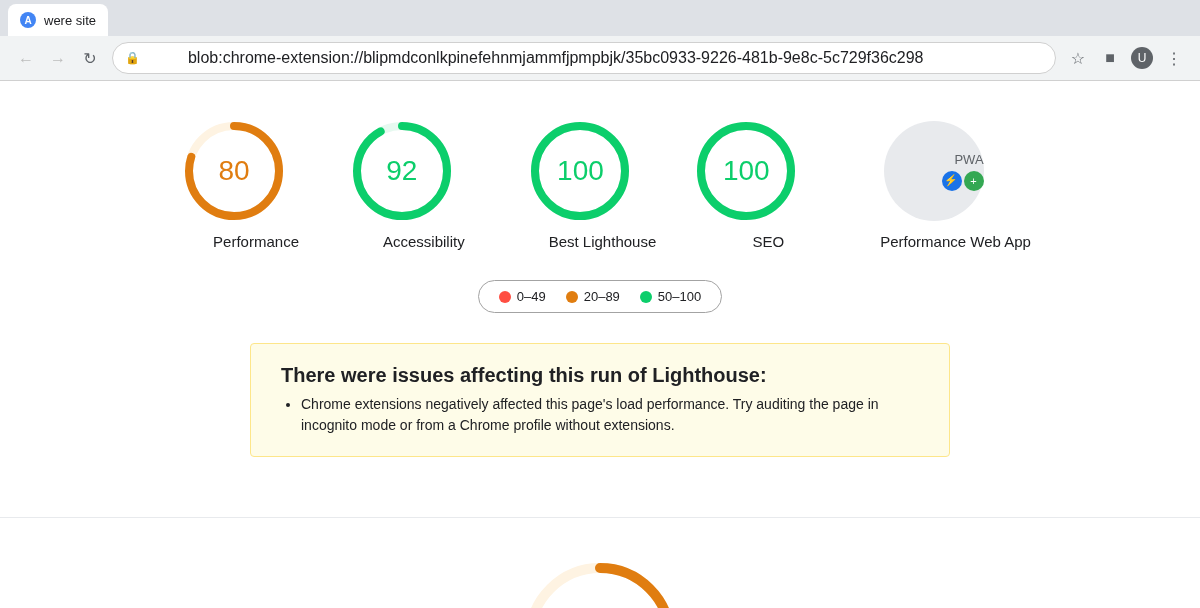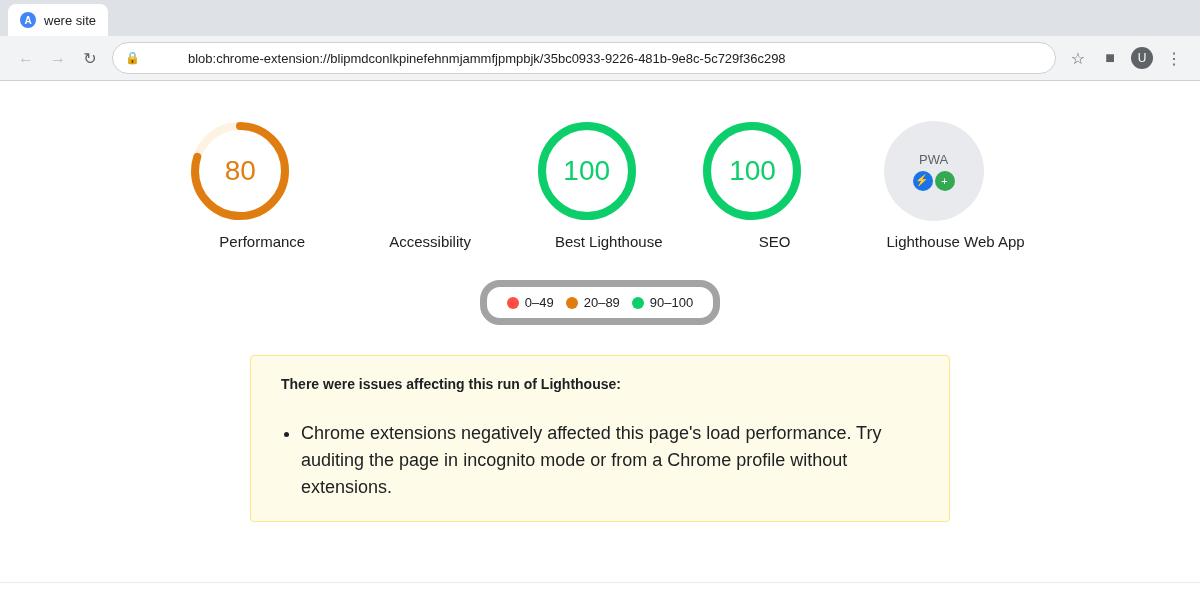--- a/index.html
+++ b/index.html
@@ -42,21 +42,21 @@
       background: #fff;
       border-radius: 20px;
       padding: 6px 12px;
       gap: 8px;
       border: 1px solid #d0d0d0;
       height: 32px;
     }
     .address-lock { color: #5f6368; font-size: 12px; }
     .address-text {
       flex: 1;
-      font-size: 13px;
+      font-size: 16px;
       color: #202124;
       overflow: hidden;
       white-space: nowrap;
       text-overflow: ellipsis;
       padding-left: 40px;
     }
     .toolbar-actions {
       display: flex;
       gap: 4px;
       align-items: center;
@@ -148,21 +148,21 @@
     }
 
     
     .pwa-circle {
       width: 100px;
       height: 100px;
       border-radius: 50%;
       background: #e8eaed;
       display: flex;
       flex-direction: column;
-      align-items: center;
+      align-items: flex-end;
       justify-content: center;
       gap: 4px;
     }
     .pwa-text {
       font-size: 13px;
       color: #5f6368;
       font-weight: 500;
     }
     .pwa-icons {
       display: flex;
@@ -193,22 +193,22 @@
 
     
     .legend {
       display: flex;
       justify-content: center;
       margin-bottom: 30px;
     }
     .legend-inner {
       display: flex;
       align-items: flex-start;
-      gap: 12px;
-      border: 7px solid #a3a3a3;
+      gap: 20px;
+      border: 1px solid #a3a3a3;
       border-radius: 20px;
       padding: 8px 20px;
       font-size: 13px;
     }
     .legend-item {
       display: flex;
       align-items: center;
       gap: 6px;
     }
     .legend-dot {
@@ -221,26 +221,26 @@
     .warning-box {
       background: #fefce8;
       border: 1px solid #fde68a;
       border-radius: 4px;
       padding: 20px 30px;
       margin: 0 auto 40px;
       max-width: 700px;
     }
     .warning-title {
       font-weight: 600;
-      margin-bottom: 28px;
-      font-size: 14px;
+      margin-bottom: 7px;
+      font-size: 20px;
     }
     .warning-list {
       padding-left: 20px;
-      font-size: 18px;
+      font-size: 14px;
       line-height: 1.5;
       color: #202124;
     }
 
     
     .separator {
       border: none;
       border-top: 1px solid #e8eaed;
       margin: 0;
     }
@@ -315,20 +315,27 @@
         <svg width="100" height="100" viewBox="0 0 100 100">
           <circle cx="50" cy="50" r="45" fill="none" stroke="#fef3e2" stroke-width="8"></circle>
           <circle cx="50" cy="50" r="45" fill="none" stroke="#e07d10" stroke-width="8" stroke-dasharray="282.7" stroke-dashoffset="56.5" stroke-linecap="round"></circle>
         </svg>
         <span class="score-number" style="color:#e07d10;">80</span>
       </div>
       <span class="score-label">Performance</span>
     </div>
 
     <div class="score-item">
+      <div class="score-circle">
+        <svg width="100" height="100" viewBox="0 0 100 100">
+          <circle cx="50" cy="50" r="45" fill="none" stroke="#e6f9f0" stroke-width="8"></circle>
+          <circle cx="50" cy="50" r="45" fill="none" stroke="#0cce6b" stroke-width="8" stroke-dasharray="282.7" stroke-dashoffset="22.6" stroke-linecap="round"></circle>
+        </svg>
+        <span class="score-number" style="color:#0cce6b;">92</span>
+      </div>
       <span class="score-label">Accessibility</span>
     </div>
 
     <div class="score-item">
       <div class="score-circle">
         <svg width="100" height="100" viewBox="0 0 100 100">
           <circle cx="50" cy="50" r="45" fill="none" stroke="#e6f9f0" stroke-width="8"></circle>
           <circle cx="50" cy="50" r="45" fill="none" stroke="#0cce6b" stroke-width="8" stroke-dasharray="282.7" stroke-dashoffset="0" stroke-linecap="round"></circle>
         </svg>
         <span class="score-number" style="color:#0cce6b;">100</span>
@@ -348,37 +355,37 @@
     </div>
 
     <div class="score-item">
       <div class="pwa-circle">
         <span class="pwa-text">PWA</span>
         <div class="pwa-icons">
           <div class="pwa-icon-blue">⚡</div>
           <div class="pwa-icon-green">+</div>
         </div>
       </div>
-      <span class="score-label">Lighthouse Web App</span>
+      <span class="score-label">Performance Web App</span>
     </div>
   </div>
 
   <div class="legend">
     <div class="legend-inner">
       <div class="legend-item">
         <div class="legend-dot" style="background:#ff4e42;"></div>
         <span>0–49</span>
       </div>
       <div class="legend-item">
         <div class="legend-dot" style="background:#e07d10;"></div>
         <span>20–89</span>
       </div>
       <div class="legend-item">
         <div class="legend-dot" style="background:#0cce6b;"></div>
-        <span>90–100</span>
+        <span>50–100</span>
       </div>
     </div>
   </div>
 
   <div class="warning-box">
     <div class="warning-title">There were issues affecting this run of Lighthouse:</div>
     <ul class="warning-list">
       <li>Chrome extensions negatively affected this page's load performance. Try auditing the page in incognito mode or from a Chrome profile without extensions.</li>
     </ul>
   </div>

